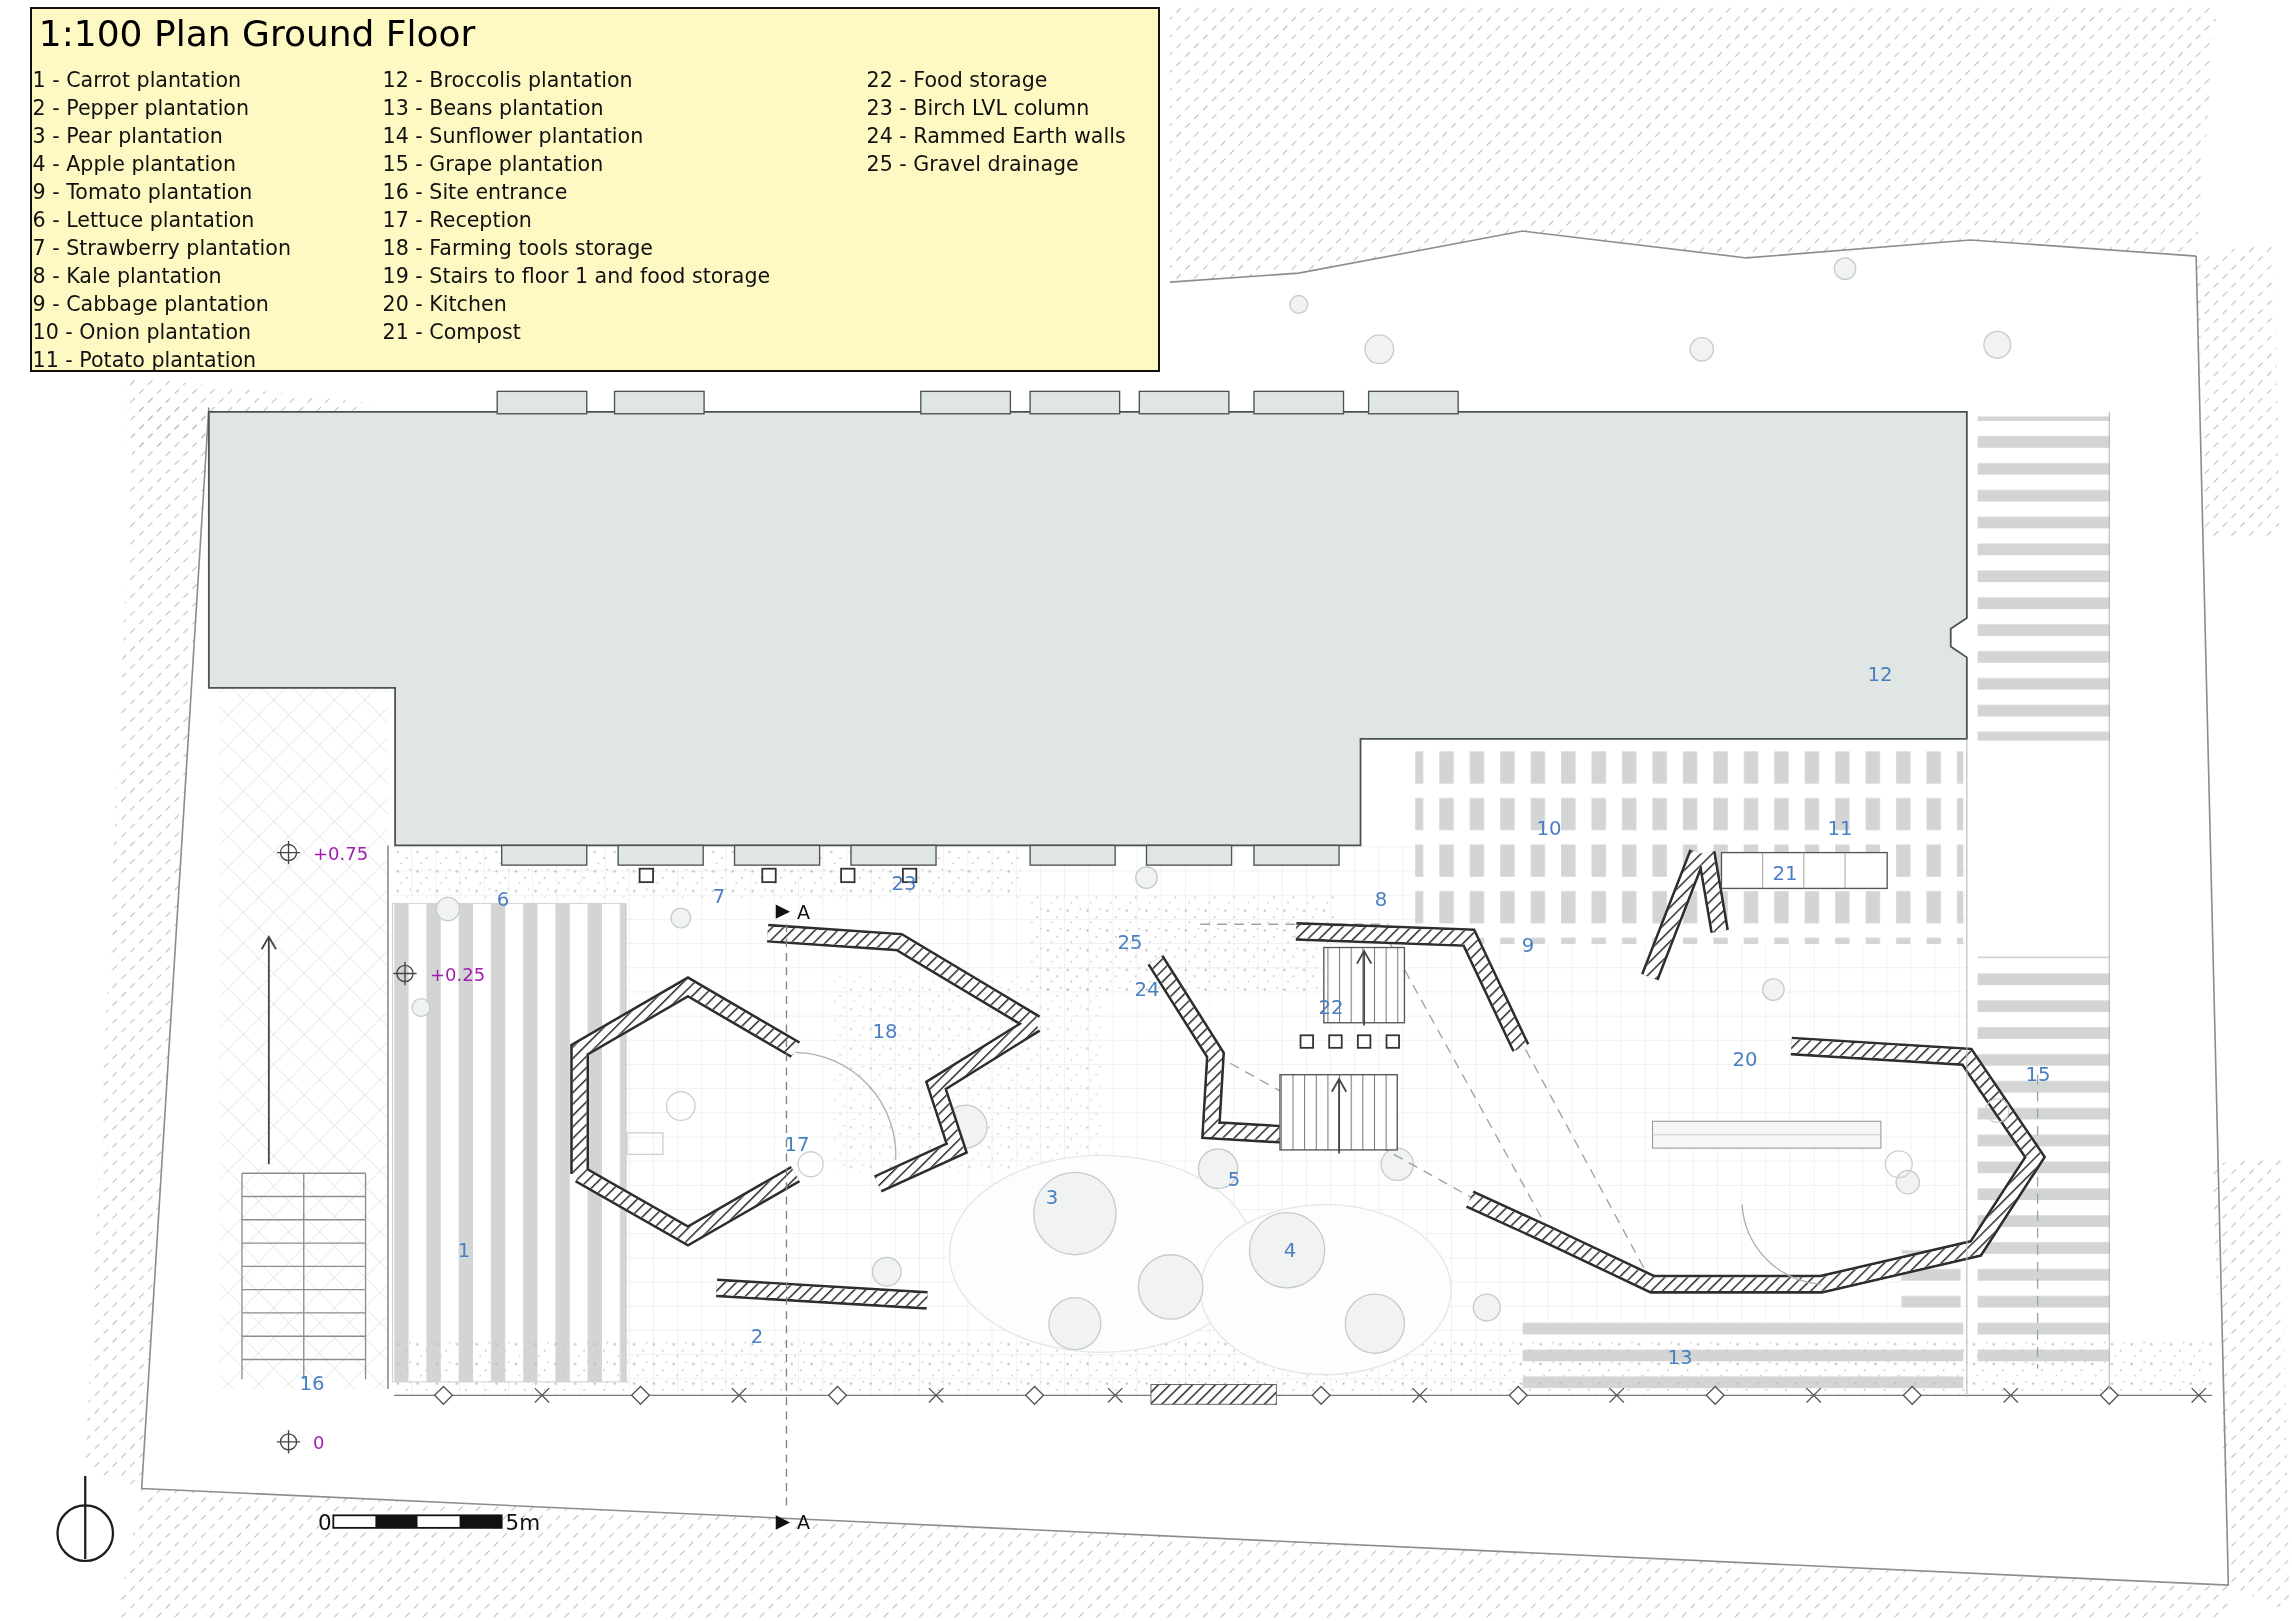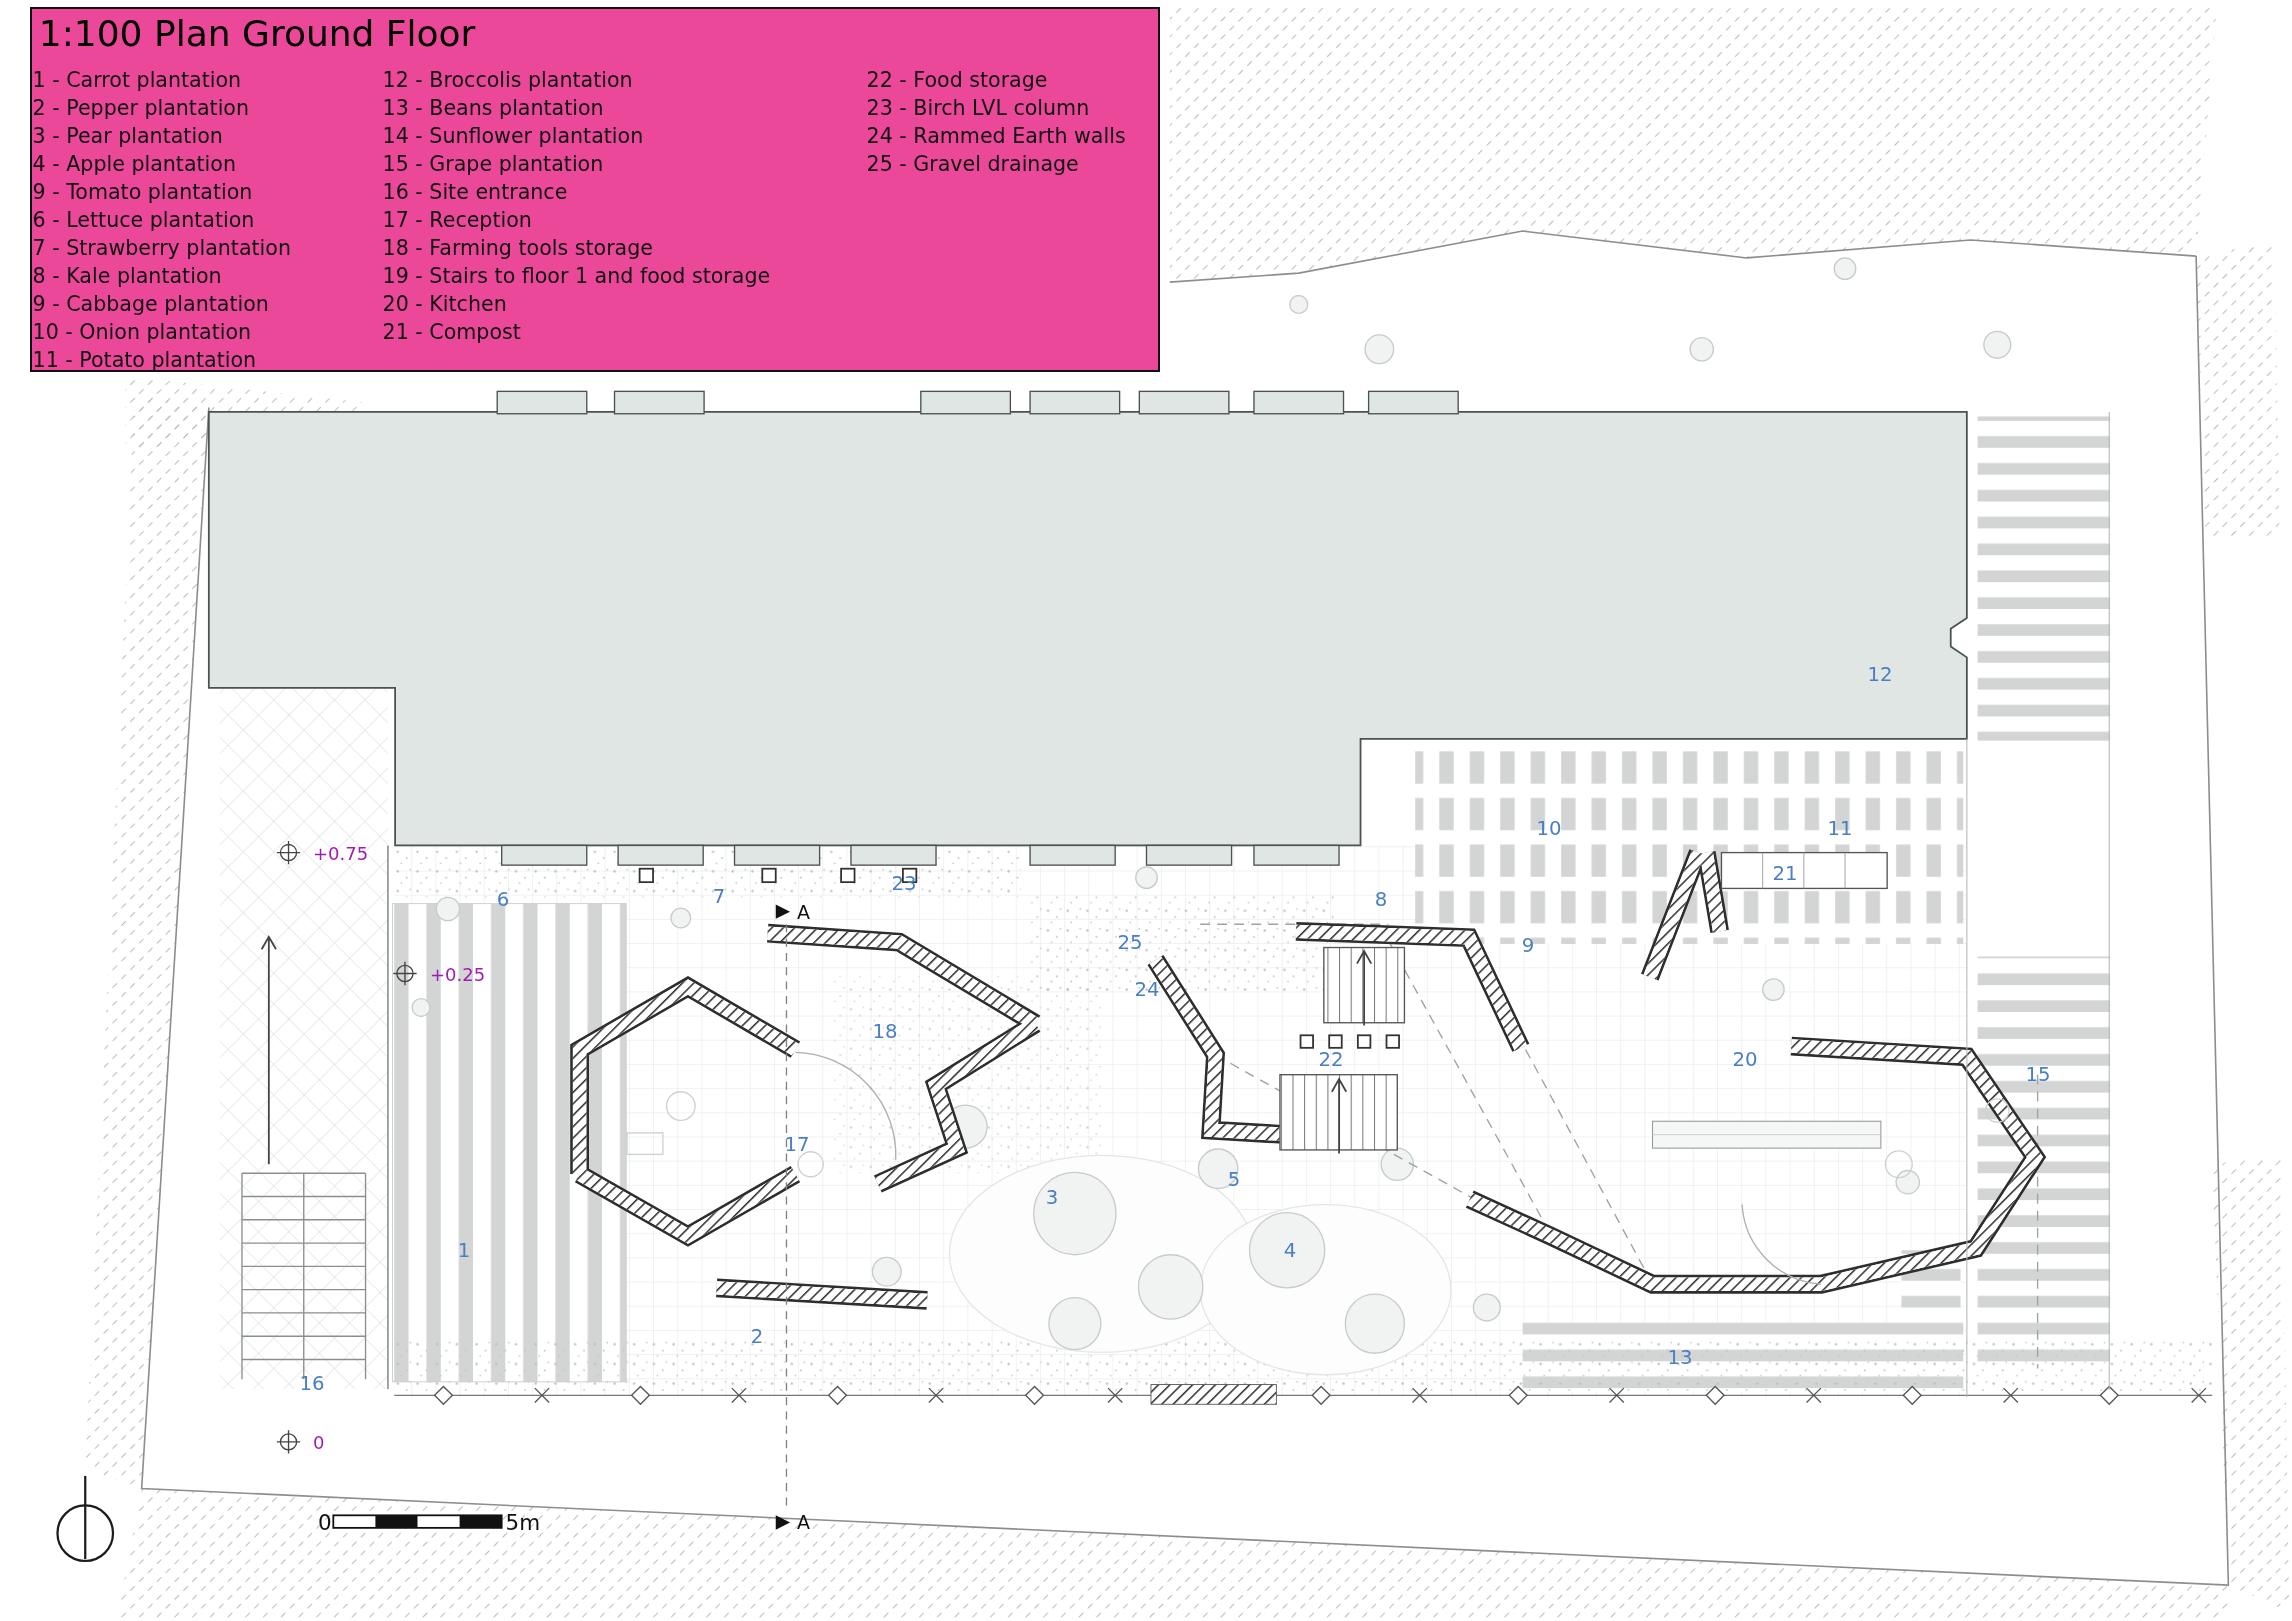--- a/index.html
+++ b/index.html
@@ -13,21 +13,21 @@
   .dash{stroke:#9aa3a6;stroke-width:1.5;fill:none;stroke-dasharray:11 8;}
   .dash-dark{stroke:#7d8487;stroke-width:1.5;fill:none;stroke-dasharray:9 7;}
   .tree{fill:#f0f3f1;stroke:#c6ccc9;stroke-width:1.5;}
   .furn{fill:none;stroke:#ccd2cf;stroke-width:1.5;}
   .arc{fill:none;stroke:#aab1ae;stroke-width:1.5;}
   .stair{fill:url(#treads);stroke:#555;stroke-width:1.5;}
   .colsq{fill:#ffffff;stroke:#333;stroke-width:2;}
   .arrow{stroke:#444;stroke-width:2;fill:none;}
 
   .legend{position:absolute;left:29.6px;top:7.2px;width:1130px;height:365px;border:2.7px solid #111;
-          background:#ec4899;box-sizing:border-box;z-index:5;}
+          background:#fef9c3;box-sizing:border-box;z-index:5;}
   .legend-title{font-size:36px;color:#000;padding:3.6px 0 1.8px 7.2px;white-space:nowrap;}
   .legend-col{position:absolute;top:57px;font-size:20.6px;line-height:28px;color:#111;white-space:nowrap;}
   .legend-col.c1{left:1px;}
   .legend-col.c2{left:351px;}
   .legend-col.c3{left:835px;}
 
   .label-layer{position:absolute;left:0;top:0;width:2293px;height:1621px;z-index:4;pointer-events:none;}
   .plan-label{position:absolute;transform:translate(-50%,-50%);color:var(--label-blue,#4a7fc1);
               font-size:19.7px;white-space:nowrap;}
   .level-label{position:absolute;transform:translate(0,-50%);color:#a21caf;font-size:18px;white-space:nowrap;}
@@ -340,21 +340,21 @@
       <div class="plan-label" style="left: 1549px; top: 828px;">10</div>
       <div class="plan-label" style="left: 1840px; top: 828px;">11</div>
       <div class="plan-label" style="left: 1880px; top: 674px; text-align: right;">12</div>
       <div class="plan-label" style="left: 1680px; top: 1357px;">13</div>
       <div class="plan-label" style="left: 2038px; top: 1074px;">15</div>
       <div class="plan-label" style="left: 312px; top: 1383px;">16</div>
       <div class="plan-label" style="left: 797px; top: 1144px;">17</div>
       <div class="plan-label" style="left: 885px; top: 1031px;">18</div>
       <div class="plan-label" style="left: 1745px; top: 1059px;">20</div>
       <div class="plan-label" style="left: 1785px; top: 873px;">21</div>
-      <div class="plan-label" style="left: 1331px; top: 1059px;">22</div>
+      <div class="plan-label" style="left: 1331px; top: 1007px;">22</div>
       <div class="plan-label" style="left: 904px; top: 883px;">23</div>
       <div class="plan-label" style="left: 1147px; top: 989px;">24</div>
       <div class="plan-label" style="left: 1130px; top: 942px;">25</div>
       <div class="level-label" style="left: 313px; top: 853px;">+0.75</div>
       <div class="level-label" style="left: 430px; top: 974px;">+0.25</div>
       <div class="level-label" style="left: 313px; top: 1442px;">0</div>
       <div class="section-label" style="left: 797px; top: 912px;">A</div>
       <div class="section-label" style="left: 797px; top: 1522px;">A</div>
     </div>
 

